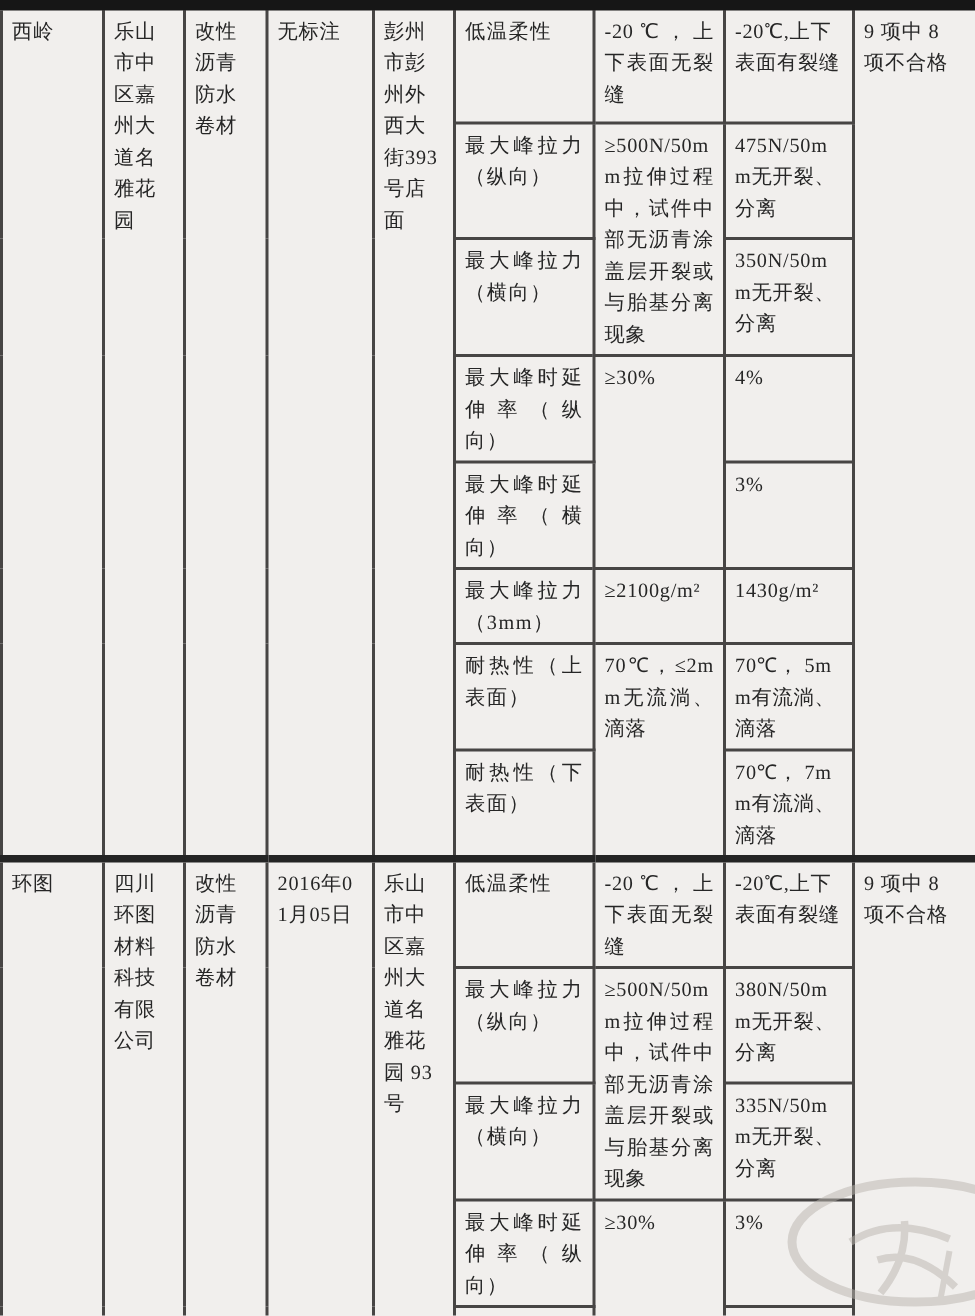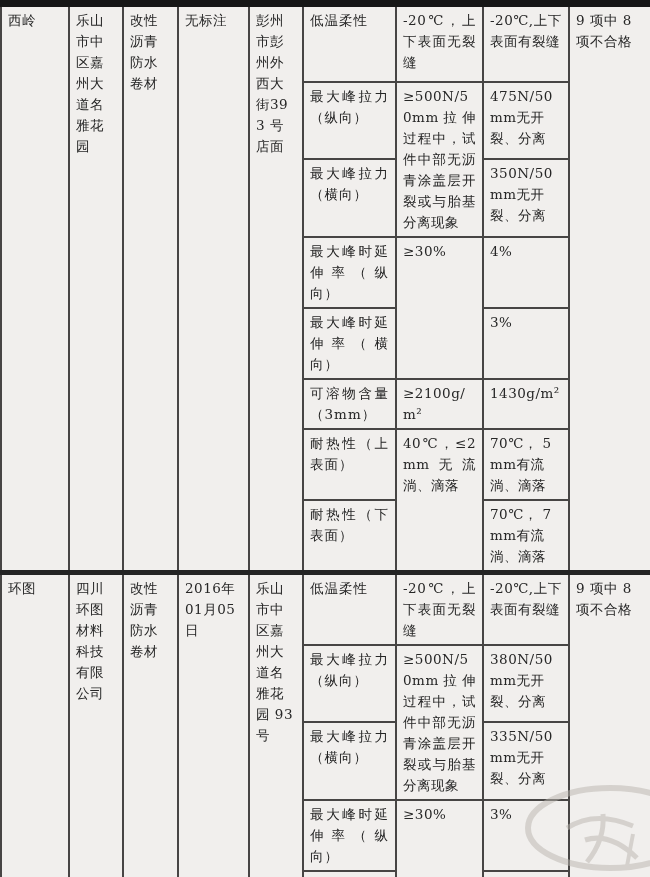--- a/index.html
+++ b/index.html
@@ -24,20 +24,21 @@
   }
   td{
     border:2px solid #474544;
     vertical-align:top;
     padding:3px 6px 3px 6px;
     font-size:13.5px;
     line-height:21px;
     overflow:hidden;
     word-break:break-all;
     background:transparent;
+    font-family:Liberation Serif, serif;
   }
   tbody.block-2 tr:first-child td{border-top:5px solid #242424;}
   td.item{
     text-align:justify;
     text-justify:inter-ideograph;
     letter-spacing:1px;
   }
   td.std{
     text-align:justify;
     text-justify:inter-ideograph;
@@ -94,27 +95,27 @@
     <tr style="height:44px">
       <td class="item">最大峰时延伸率（纵向）</td>
       <td class="std" rowspan="2">≥30%</td>
       <td class="res">4%</td>
     </tr>
     <tr style="height:38px">
       <td class="item">最大峰时延伸率（横向）</td>
       <td class="res">3%</td>
     </tr>
     <tr style="height:42px">
-      <td class="item">可溶物含量（3mm）</td>
+      <td class="item">最大峰拉力（3mm）</td>
       <td class="std">≥2100g/m²</td>
       <td class="res">1430g/m²</td>
     </tr>
     <tr style="height:60px">
       <td class="item">耐热性（上表面）</td>
-      <td class="std" rowspan="2">40℃，≤2mm无流淌、滴落</td>
+      <td class="std" rowspan="2">70℃，≤2mm无流淌、滴落</td>
       <td class="res">70℃， 5mm有流淌、滴落</td>
     </tr>
     <tr style="height:64px">
       <td class="item">耐热性（下表面）</td>
       <td class="res">70℃， 7mm有流淌、滴落</td>
     </tr>
   </tbody>
 
   <tbody class="block-2">
     <tr style="height:44px">

